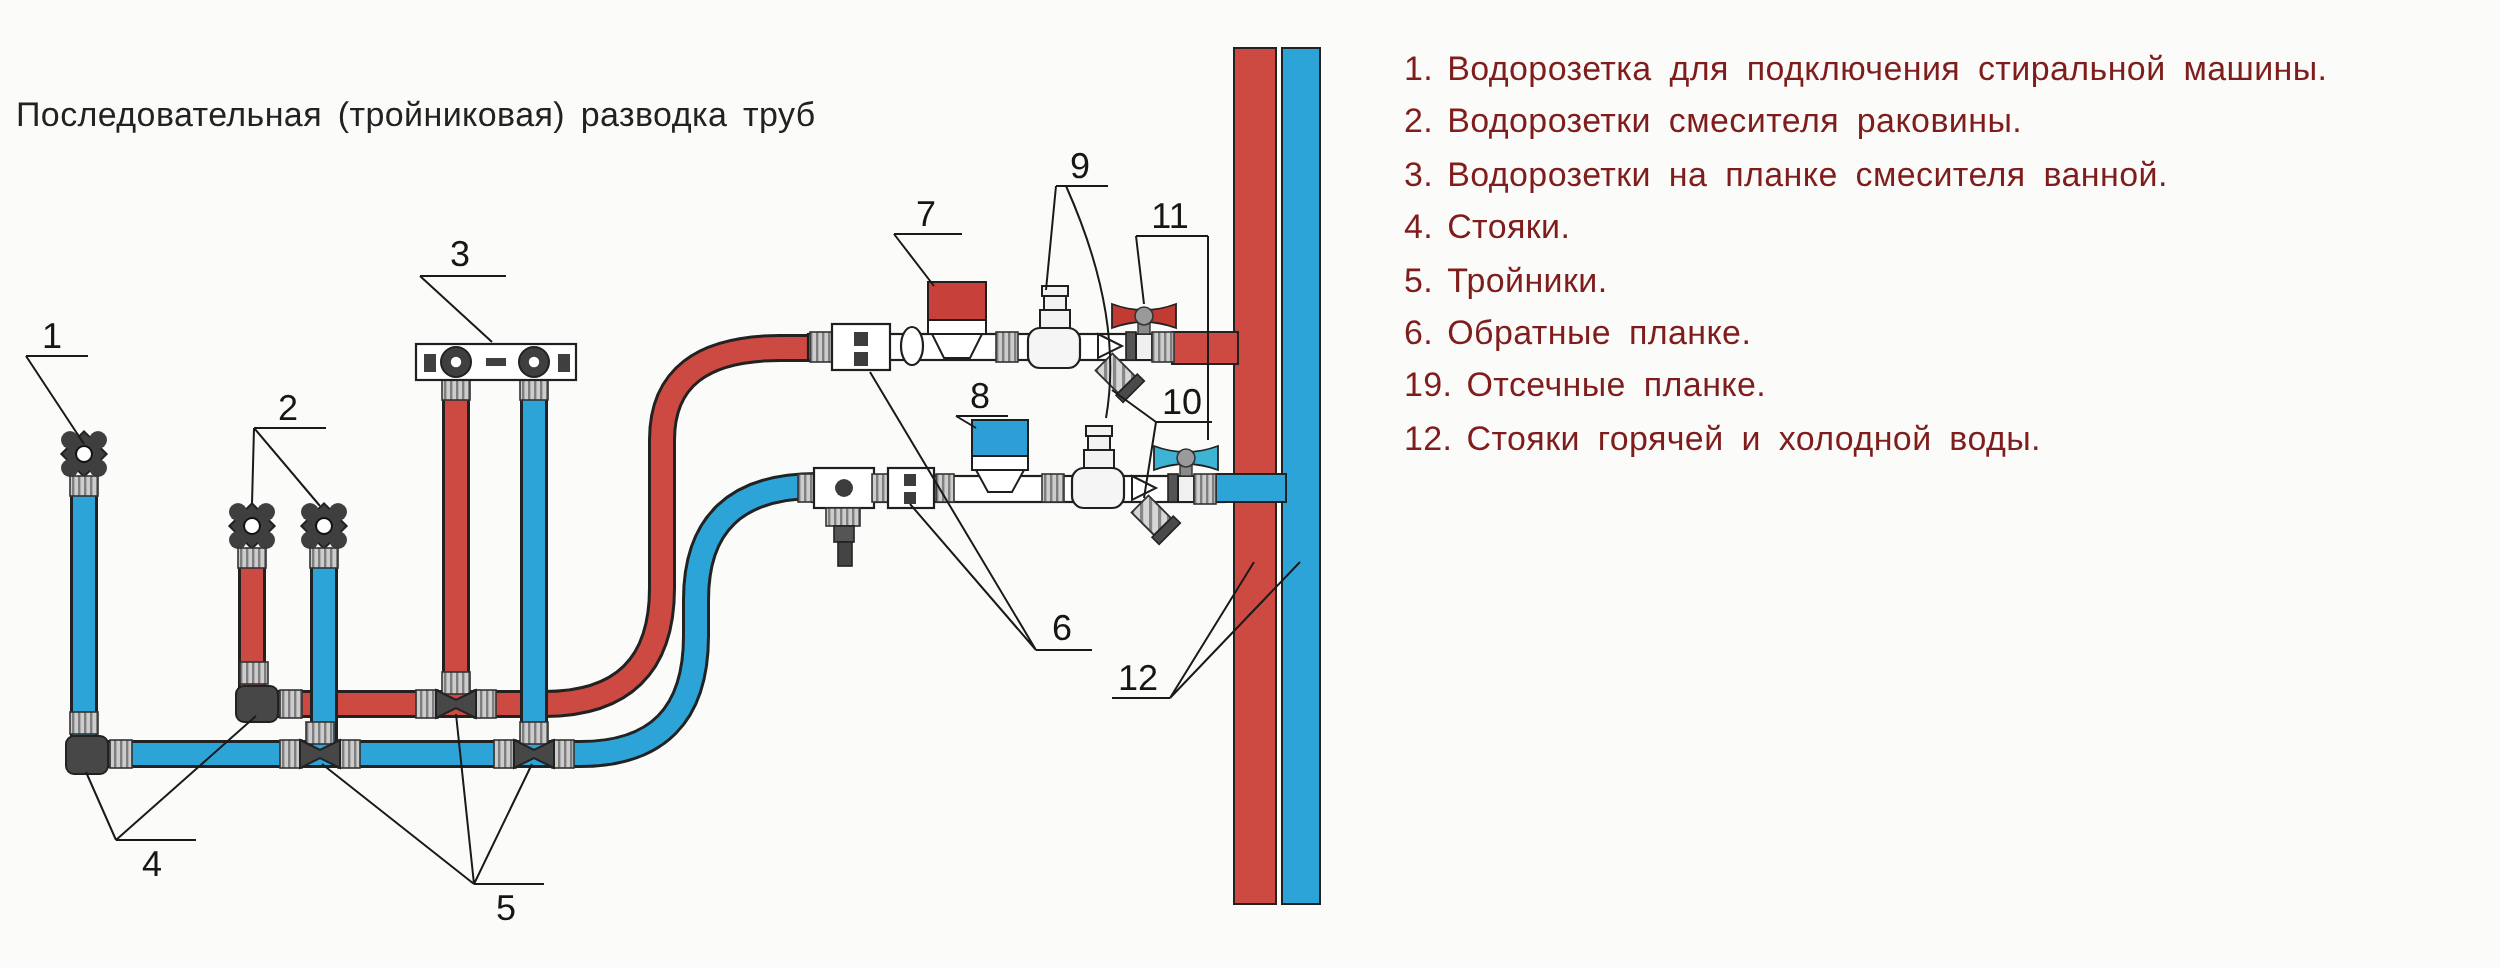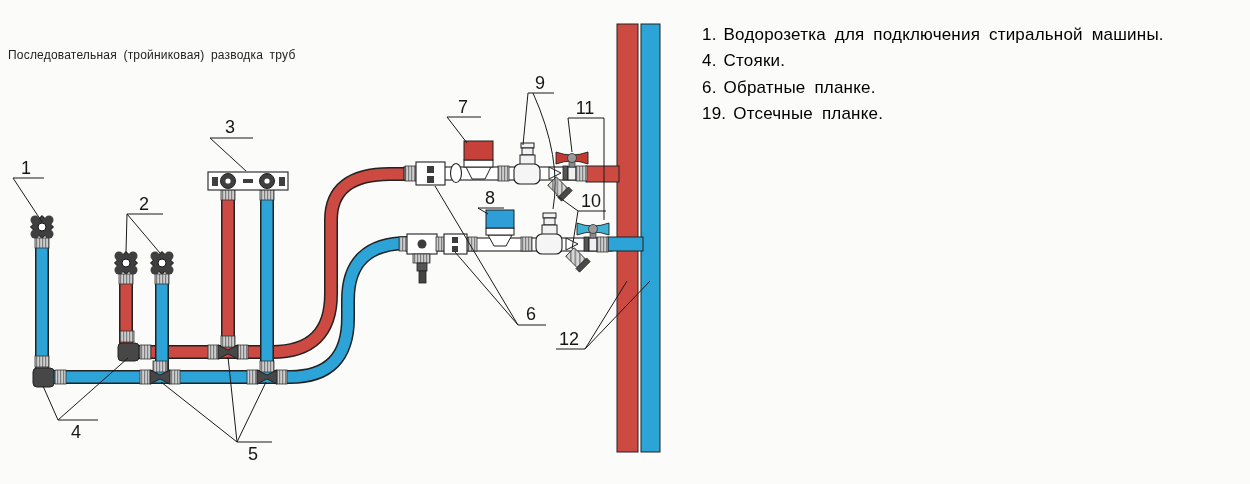--- a/index.html
+++ b/index.html
@@ -4,43 +4,47 @@
 <style>
   html,body{margin:0;padding:0;}
   body{
     width:1250px;height:484px;position:relative;overflow:hidden;
     background:#fbfbf9;
     font-family:"Liberation Sans", sans-serif;
     color:#1c1c1c;
   }
   .title{
     position:absolute;left:8px;top:48px;
-    font-size:12px;letter-spacing:.2px;word-spacing:3px;color:#222;
+    font-size:17px;letter-spacing:.2px;word-spacing:3px;color:#222;
     white-space:nowrap;
   }
   .legend{
     position:absolute;left:702px;top:22px;width:545px;
-    font-size:17px;line-height:26.4px;letter-spacing:.2px;word-spacing:4px;color:#000000;
+    font-size:17px;line-height:26.4px;letter-spacing:.2px;word-spacing:4px;color:#7f1d1d;
   }
   .legend .li{white-space:nowrap;}
   .legend .num{display:inline-block;min-width:0;}
   .legend .txt{margin-left:7px;}
   svg{position:absolute;left:0;top:0;}
   svg text{font-family:"Liberation Sans",sans-serif;font-size:18px;fill:#161616;}
 </style>
 </head>
 <body>
 
 <div class="title">Последовательная (тройниковая) разводка труб</div>
 
 <div class="legend">
   <div class="li"><span class="num">1.</span><span class="txt">Водорозетка для подключения стиральной машины.</span></div>
+  <div class="li"><span class="num">2.</span><span class="txt">Водорозетки смесителя раковины.</span></div>
+  <div class="li"><span class="num">3.</span><span class="txt">Водорозетки на планке смесителя ванной.</span></div>
   <div class="li"><span class="num">4.</span><span class="txt">Стояки.</span></div>
+  <div class="li"><span class="num">5.</span><span class="txt">Тройники.</span></div>
   <div class="li"><span class="num">6.</span><span class="txt">Обратные планке.</span></div>
   <div class="li"><span class="num">19.</span><span class="txt">Отсечные планке.</span></div>
+  <div class="li"><span class="num">12.</span><span class="txt">Стояки горячей и холодной воды.</span></div>
 </div>
 
 <svg width="700" height="484" viewBox="0 0 700 484">
   <defs>
     <pattern id="knurl" width="3" height="3" patternUnits="userSpaceOnUse">
       <rect width="3" height="3" fill="#cdcdcd"></rect>
       <rect width="1.2" height="3" fill="#7e7e7e"></rect>
     </pattern>
     <pattern id="hatch" width="4.5" height="4.5" patternUnits="userSpaceOnUse" patternTransform="rotate(45)">
       <rect width="4.5" height="4.5" fill="#d6d6d6"></rect>

